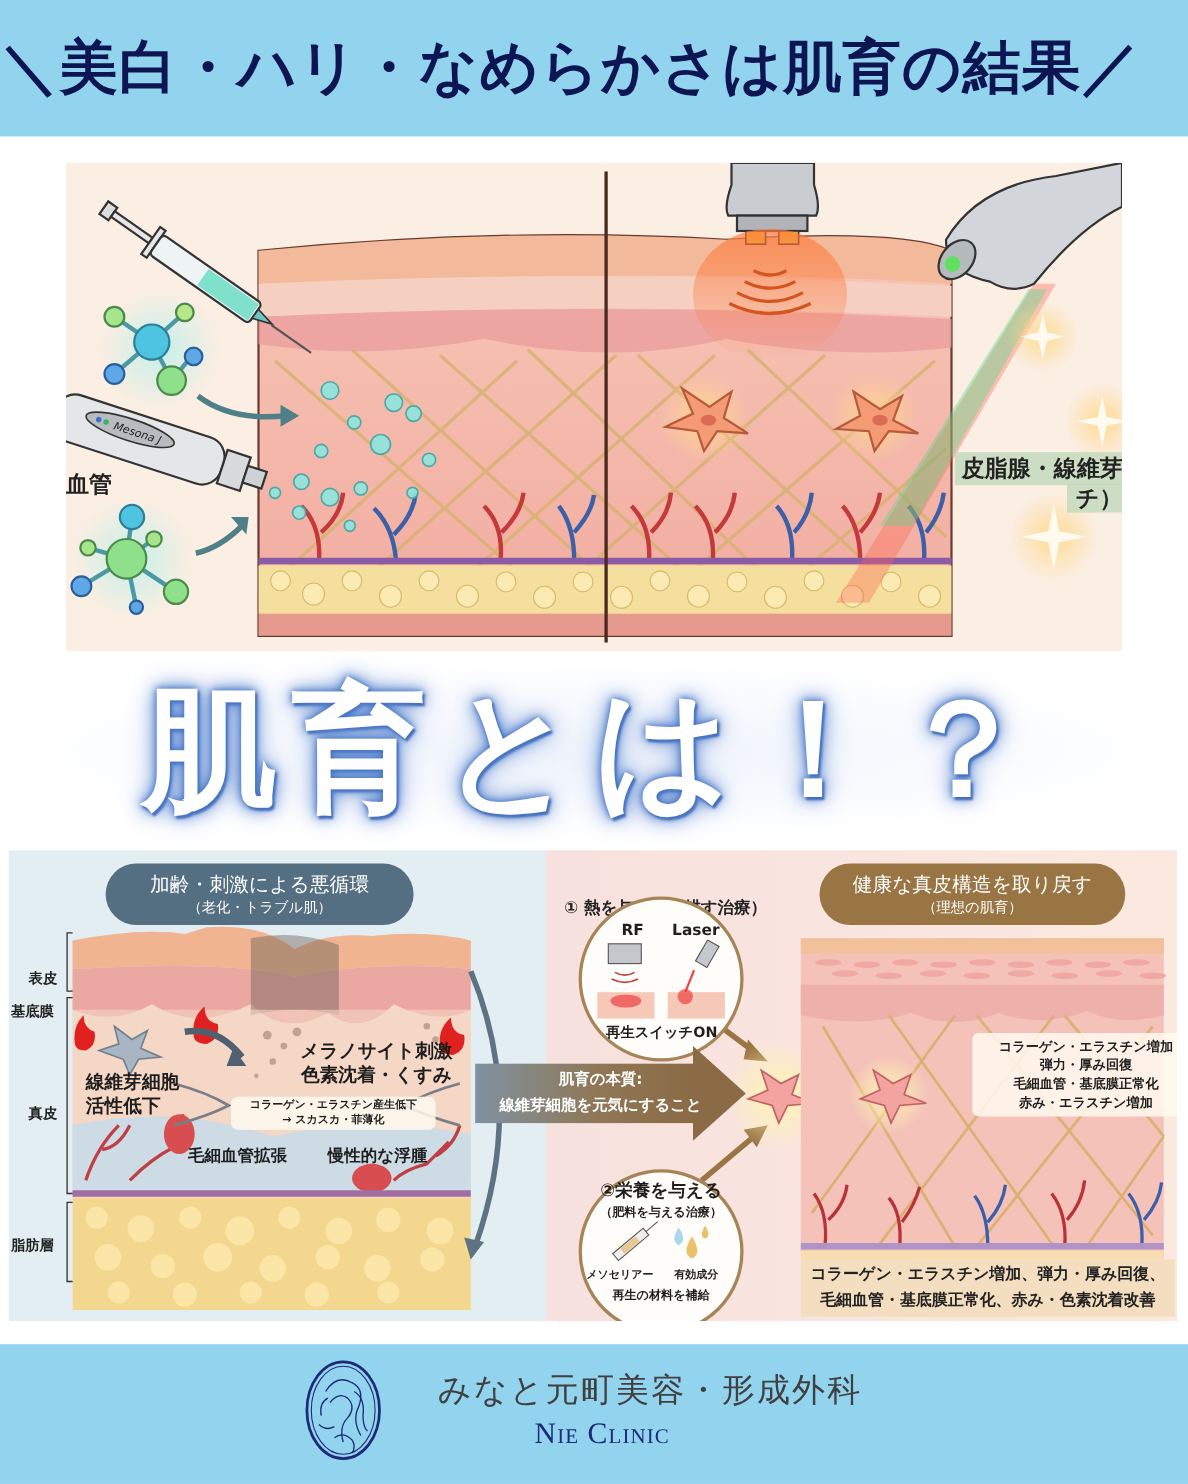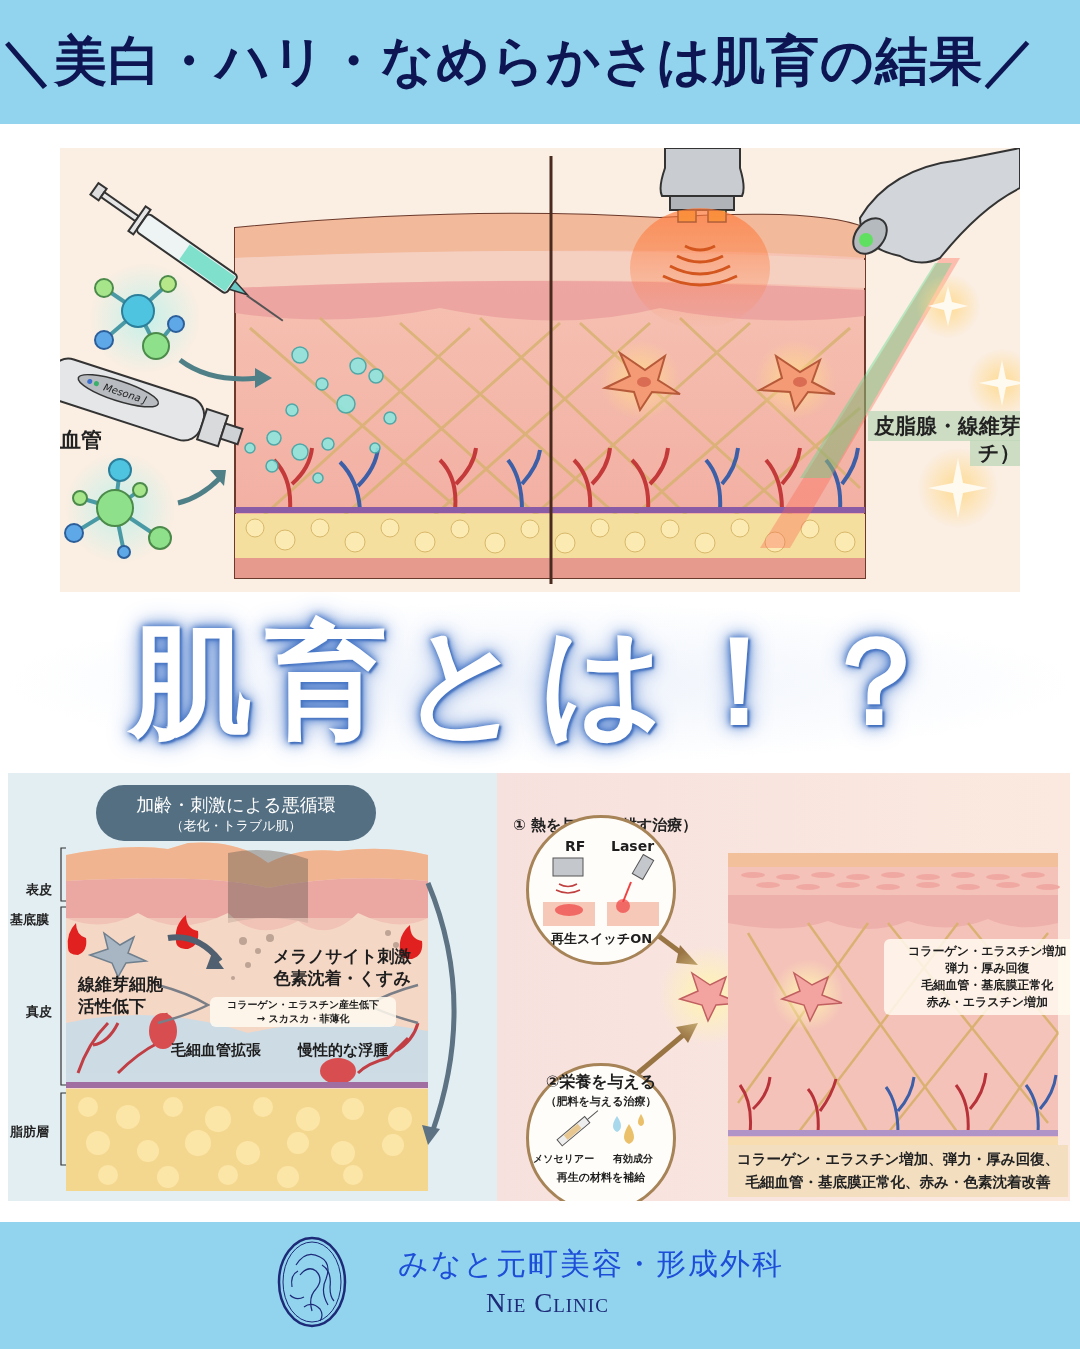--- a/index.html
+++ b/index.html
@@ -87,21 +87,21 @@
     background: #f3dfc0; text-align: center; font-size: 14.5px; font-weight: bold; color: #222; line-height: 23px; padding-top: 3px;
   }
 
   
   .footer {
     position: absolute; left: 0; top: 1222px; width: 1080px; height: 127px; background: #92d3ee;
   }
   .footer .logo { position: absolute; left: 276px; top: 13px; }
   .footer .name-jp {
     position: absolute; left: 398px; top: 22px; font-family: "DejaVu Serif", "Liberation Serif", serif;
-    color: #1d4ed8; font-size: 30px; letter-spacing: 2px; white-space: nowrap;
+    color: #404040; font-size: 30px; letter-spacing: 2px; white-space: nowrap;
   }
   .footer .name-en {
     position: absolute; left: 486px; top: 66px; font-family: "Liberation Serif", "DejaVu Serif", serif;
     color: #1d2a78; font-size: 27px; letter-spacing: 1px; font-variant: small-caps; white-space: nowrap;
   }
 </style>
 </head>
 <body>
 
 <div class="top-banner">
@@ -486,39 +486,51 @@
       <rect x="14" y="48" width="52" height="24" fill="#f6c8b8"></rect>
       <ellipse cx="40" cy="56" rx="14" ry="6" fill="#f04040" opacity="0.7"></ellipse>
       <rect x="108" y="2" width="12" height="22" fill="#c4c8cc" stroke="#555" transform="rotate(30 114 13)"></rect>
       <line x1="102" y1="28" x2="94" y2="48" stroke="#f04040" stroke-width="2"></line>
       <rect x="78" y="48" width="52" height="24" fill="#f6c8b8"></rect>
       <circle cx="94" cy="52" r="7" fill="#f04040" opacity="0.7"></circle>
     </svg>
     <div class="d-text" style="left:22px;top:112px;font-size:13px">再生スイッチON</div>
   </div>
 
+  <div class="arrow-main">
+    <div class="body"></div>
+      <div class="head"></div>
+    <div class="txt">
+      <div>肌育の本質:</div>
+      <div>線維芽細胞を元気にすること</div>
+    </div>
+  </div>
 
   <div class="circle" style="left:518px;top:290px;width:150px;height:150px">
     <div class="d-text" style="left:16px;top:6px;font-size:16px;width:112px">②栄養を与える</div>
     <div class="d-text" style="left:12px;top:28px;font-size:11px;width:120px">（肥料を与える治療）</div>
     <svg width="144" height="40" style="position:absolute;left:0;top:44px">
       <g transform="translate(30 32) rotate(-40)">
         <rect x="0" y="-3" width="36" height="8" fill="#eee" stroke="#555"></rect>
         <rect x="8" y="-2" width="18" height="6" fill="#e8c890"></rect>
         <line x1="36" y1="1" x2="50" y2="1" stroke="#555"></line>
       </g>
       <path d="M88 6 Q 80 18 88 22 Q 96 18 88 6 Z" fill="#a8d8ec"></path>
       <path d="M100 14 Q 90 30 100 34 Q 110 30 100 14 Z" fill="#eac06a"></path>
       <path d="M112 4 Q 106 14 112 16 Q 118 14 112 4 Z" fill="#eac06a"></path>
     </svg>
     <div class="d-text" style="left:4px;top:86px;font-size:10px">メソセリアー</div>
     <div class="d-text" style="left:84px;top:86px;font-size:10px">有効成分</div>
     <div class="d-text" style="left:24px;top:104px;font-size:11px;width:96px">再生の材料を補給</div>
   </div>
 
+  <div class="pill pill-right">
+    <span class="l1">健康な真皮構造を取り戻す</span>
+    <span class="l2">（理想の肌育）</span>
+  </div>
   <div class="d-text d-box" style="left:876px;top:166px;font-size:12px;line-height:17px;padding:4px 24px">
     <div>コラーゲン・エラスチン増加</div>
     <div>弾力・厚み回復</div>
     <div>毛細血管・基底膜正常化</div>
     <div>赤み・エラスチン増加</div>
   </div>
   <div class="result-banner">
     <div>コラーゲン・エラスチン増加、弾力・厚み回復、</div>
     <div>毛細血管・基底膜正常化、赤み・色素沈着改善</div>
   </div>

